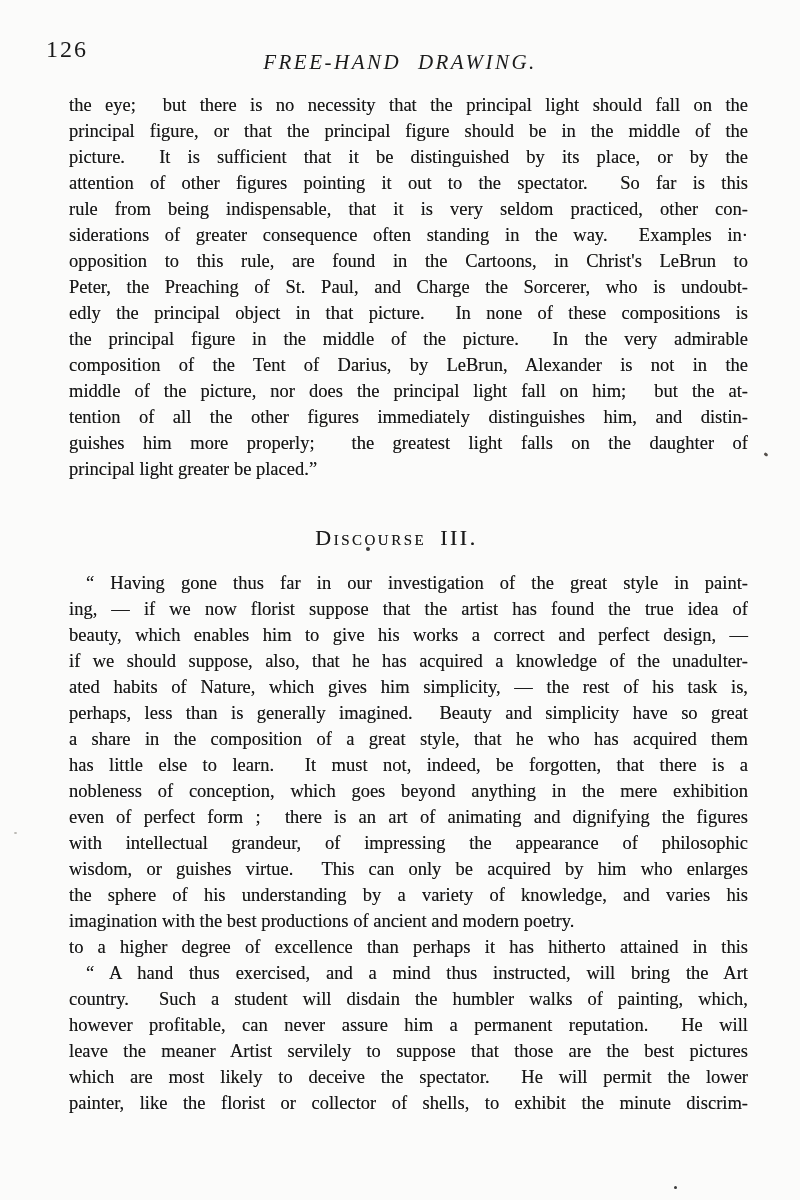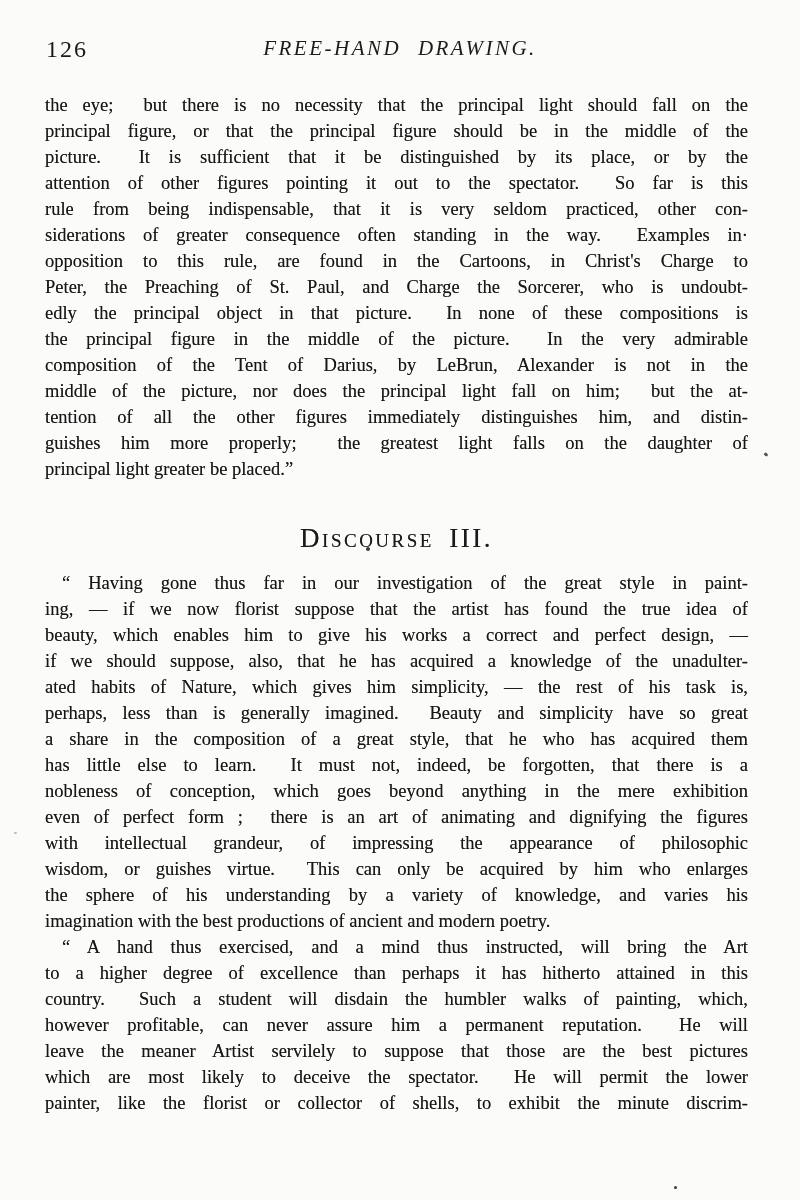--- a/index.html
+++ b/index.html
@@ -30,21 +30,21 @@
     left: 46px;
     top: 2px;
     font-size: 24px;
     letter-spacing: 2px;
     color: #1a1a1a;
   }
   .running-title {
     position: absolute;
     left: 0;
     right: 0;
-    top: 2px;
+    top: 16px;
     text-align: center;
     font-style: italic;
     font-size: 21px;
     letter-spacing: 2.5px;
     word-spacing: 9px;
     color: #1c1c1c;
   }
   
   .page-body {
     position: absolute;
@@ -55,28 +55,29 @@
     line-height: 26px;
     color: #171717;
     text-shadow: 0 0 0.4px rgba(20,20,20,0.55);
   }
   .paragraph { margin: 0; }
   .line {
     text-align: justify;
     text-align-last: justify;
     text-justify: inter-word;
     white-space: pre-wrap;
+    margin-left: 24px;
   }
   .line.flush { text-align-last: left; }
   .line.indent { padding-left: 17px; }
   .section-heading {
     margin: 41px 0 17px 0;
     text-align: center;
     font-variant: small-caps;
-    font-size: 27px;
+    font-size: 22px;
     line-height: 30px;
     letter-spacing: 2.5px;
     word-spacing: 6px;
     color: #1a1a1a;
   }
   
   .speck {
     position: absolute;
     background: #3a3a3a;
     border-radius: 50%;
@@ -96,21 +97,21 @@
   </div>
 
   <main class="page-body" id="body-root">
       <div class="paragraph">
         <div class="line">the eye;  but there is no necessity that the principal light should fall on the</div>
         <div class="line">principal figure, or that the principal figure should be in the middle of the</div>
         <div class="line">picture.  It is sufficient that it be distinguished by its place, or by the</div>
         <div class="line">attention of other figures pointing it out to the spectator.  So far is this</div>
         <div class="line">rule from being indispensable, that it is very seldom practiced, other con-</div>
         <div class="line">siderations of greater consequence often standing in the way.  Examples in·</div>
-        <div class="line">opposition to this rule, are found in the Cartoons, in Christ's Charge to</div>
+        <div class="line">opposition to this rule, are found in the Cartoons, in Christ's LeBrun to</div>
         <div class="line">Peter, the Preaching of St. Paul, and Charge the Sorcerer, who is undoubt-</div>
         <div class="line">edly the principal object in that picture.  In none of these compositions is</div>
         <div class="line">the principal figure in the middle of the picture.  In the very admirable</div>
         <div class="line">composition of the Tent of Darius, by LeBrun, Alexander is not in the</div>
         <div class="line">middle of the picture, nor does the principal light fall on him;  but the at-</div>
         <div class="line">tention of all the other figures immediately distinguishes him, and distin-</div>
         <div class="line">guishes him more properly;  the greatest light falls on the daughter of</div>
         <div class="line flush">principal light greater be placed.”</div>
       </div>
       <div class="section-heading">Discourse III.</div>
@@ -124,22 +125,22 @@
         <div class="line">a share in the composition of a great style, that he who has acquired them</div>
         <div class="line">has little else to learn.  It must not, indeed, be forgotten, that there is a</div>
         <div class="line">nobleness of conception, which goes beyond anything in the mere exhibition</div>
         <div class="line">even of perfect form ;  there is an art of animating and dignifying the figures</div>
         <div class="line">with intellectual grandeur, of impressing the appearance of philosophic</div>
         <div class="line">wisdom, or guishes virtue.  This can only be acquired by him who enlarges</div>
         <div class="line">the sphere of his understanding by a variety of knowledge, and varies his</div>
         <div class="line flush">imagination with the best productions of ancient and modern poetry.</div>
       </div>
       <div class="paragraph">
+        <div class="line">to a higher degree of excellence than perhaps it has hitherto attained in this</div>
         <div class="line indent">“ A hand thus exercised, and a mind thus instructed, will bring the Art</div>
-        <div class="line">to a higher degree of excellence than perhaps it has hitherto attained in this</div>
         <div class="line">country.  Such a student will disdain the humbler walks of painting, which,</div>
         <div class="line">however profitable, can never assure him a permanent reputation.  He will</div>
         <div class="line">leave the meaner Artist servilely to suppose that those are the best pictures</div>
         <div class="line">which are most likely to deceive the spectator.  He will permit the lower</div>
         <div class="line">painter, like the florist or collector of shells, to exhibit the minute discrim-</div>
       </div>
     </main>
 
   <div class="speck s1"></div>
   <div class="speck s2"></div>

